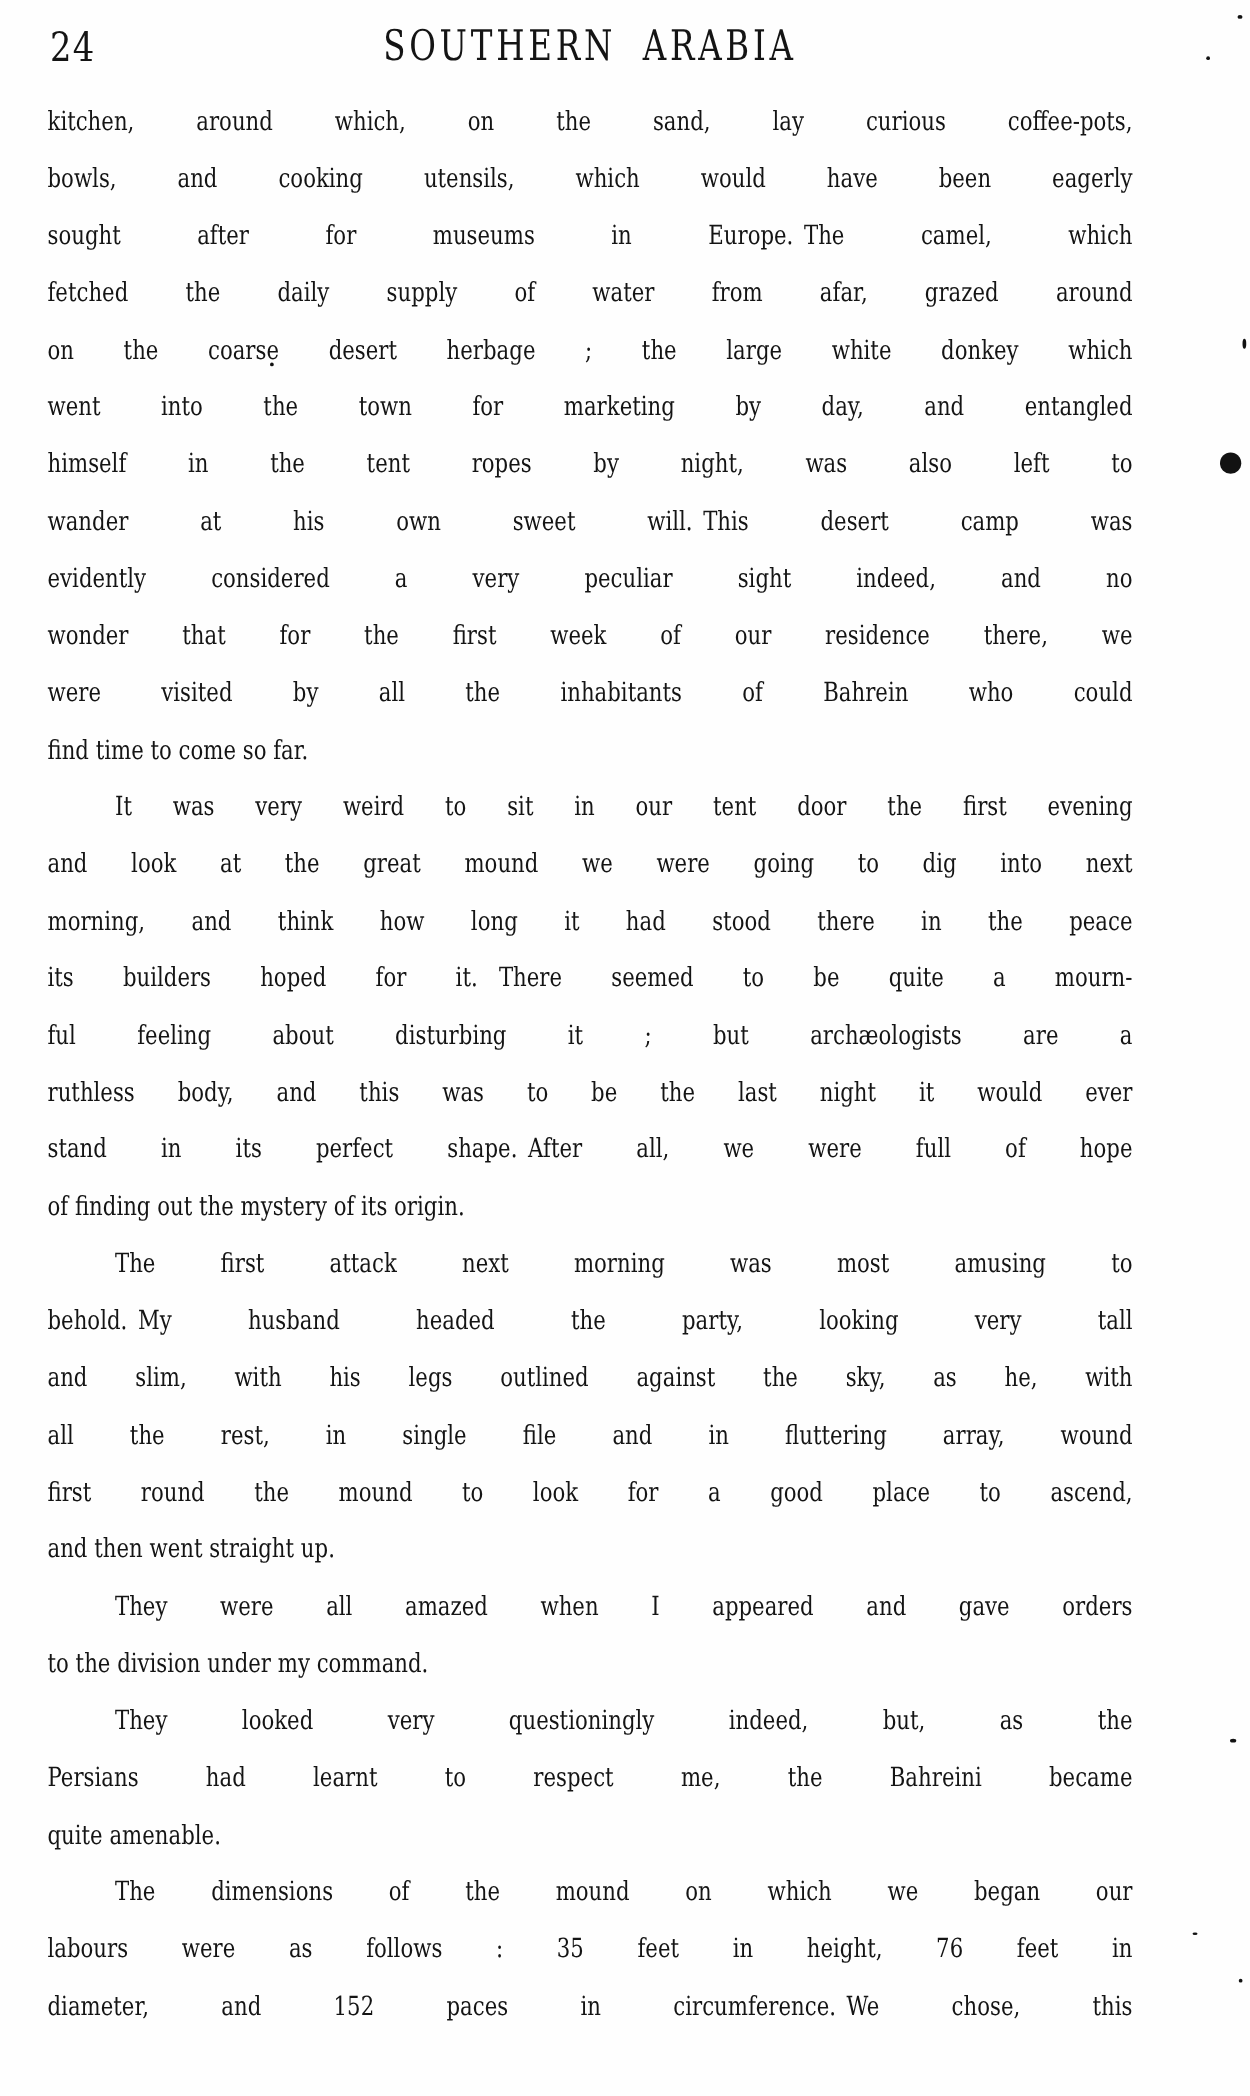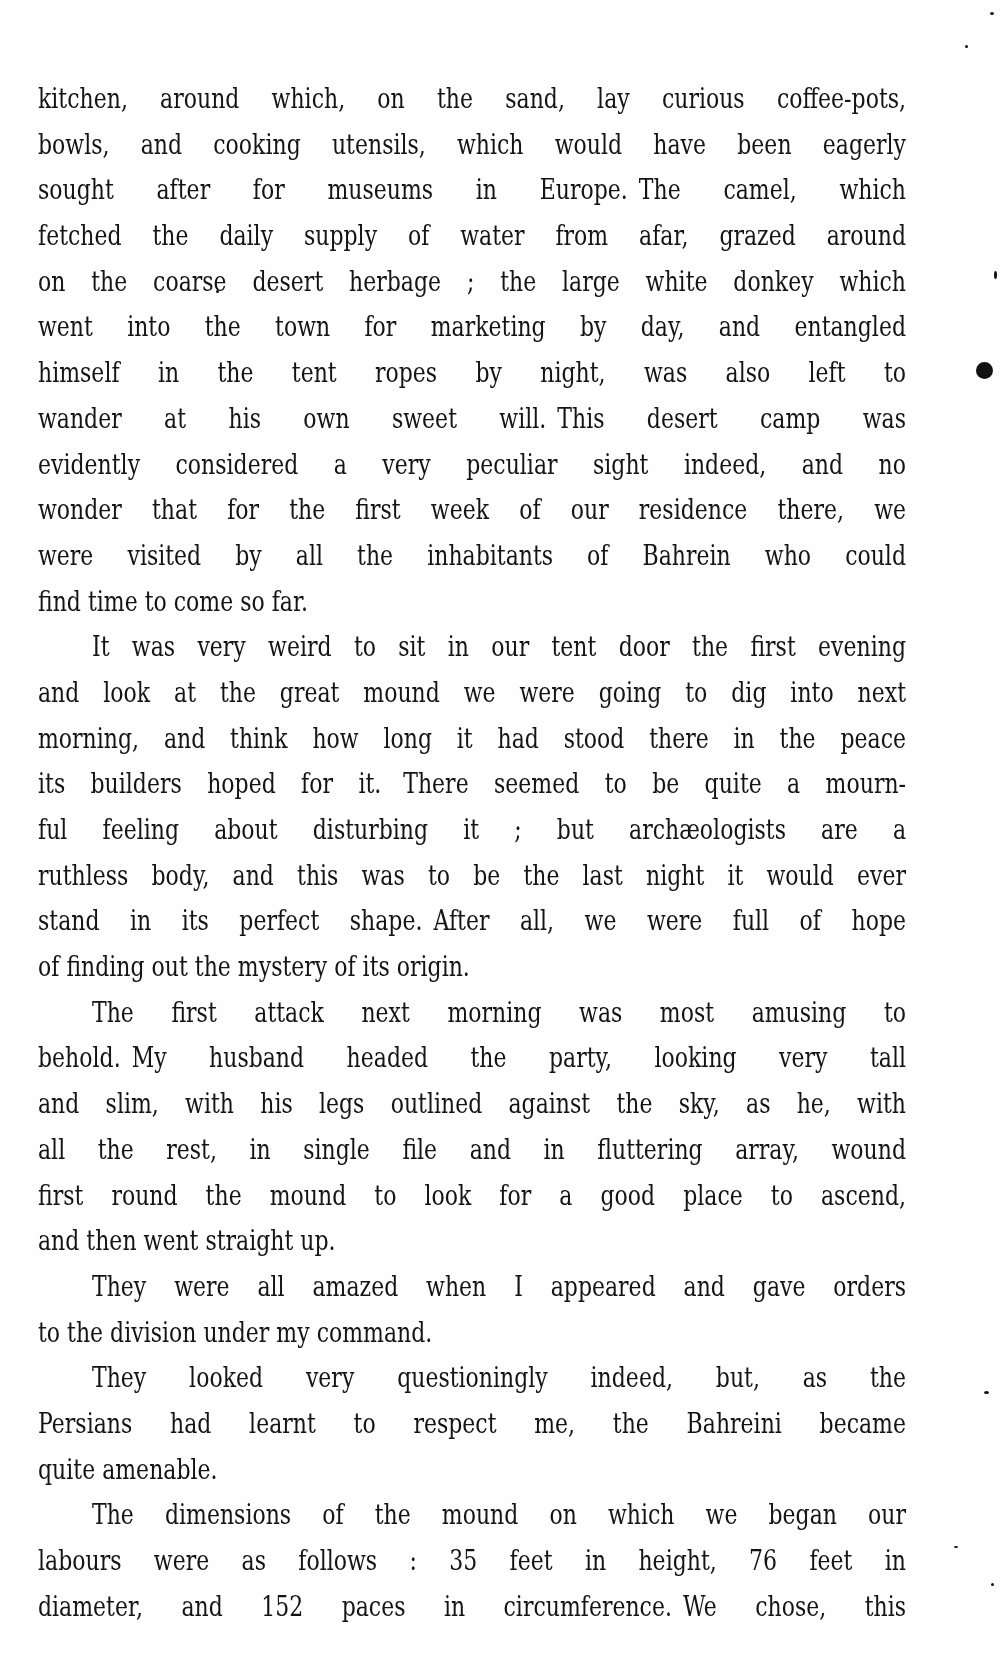--- a/index.html
+++ b/index.html
@@ -47,21 +47,21 @@
     transform: scaleY(1.3);
     transform-origin: center top;
     white-space: nowrap;
   }
   
   .text-block {
     position: absolute;
     top: 76px;
     left: 38px;
     width: 868px;
-    font-size: 22px;
+    font-size: 17px;
   }
   .line {
     height: 45.7px;
     line-height: 45.7px;
     transform: scaleY(1.24);
     transform-origin: left center;
     white-space: normal;
   }
   .line.j {
     text-align: justify;
@@ -75,20 +75,24 @@
     background: #121212;
     border-radius: 50%;
     display: block;
   }
 </style>
 </head>
 <body>
 
 <div class="page">
 
+  <div class="page-header">
+    <div class="page-number">24</div>
+    <div class="running-title">SOUTHERN ARABIA</div>
+  </div>
 
   <div class="text-block">
       <div class="line j">kitchen, around which, on the sand, lay curious coffee-pots,</div>
       <div class="line j">bowls, and cooking utensils, which would have been eagerly</div>
       <div class="line j">sought after for museums in Europe. The camel, which</div>
       <div class="line j">fetched the daily supply of water from afar, grazed around</div>
       <div class="line j">on the coarse desert herbage ; the large white donkey which</div>
       <div class="line j">went into the town for marketing by day, and entangled</div>
       <div class="line j">himself in the tent ropes by night, was also left to</div>
       <div class="line j">wander at his own sweet will. This desert camp was</div>

